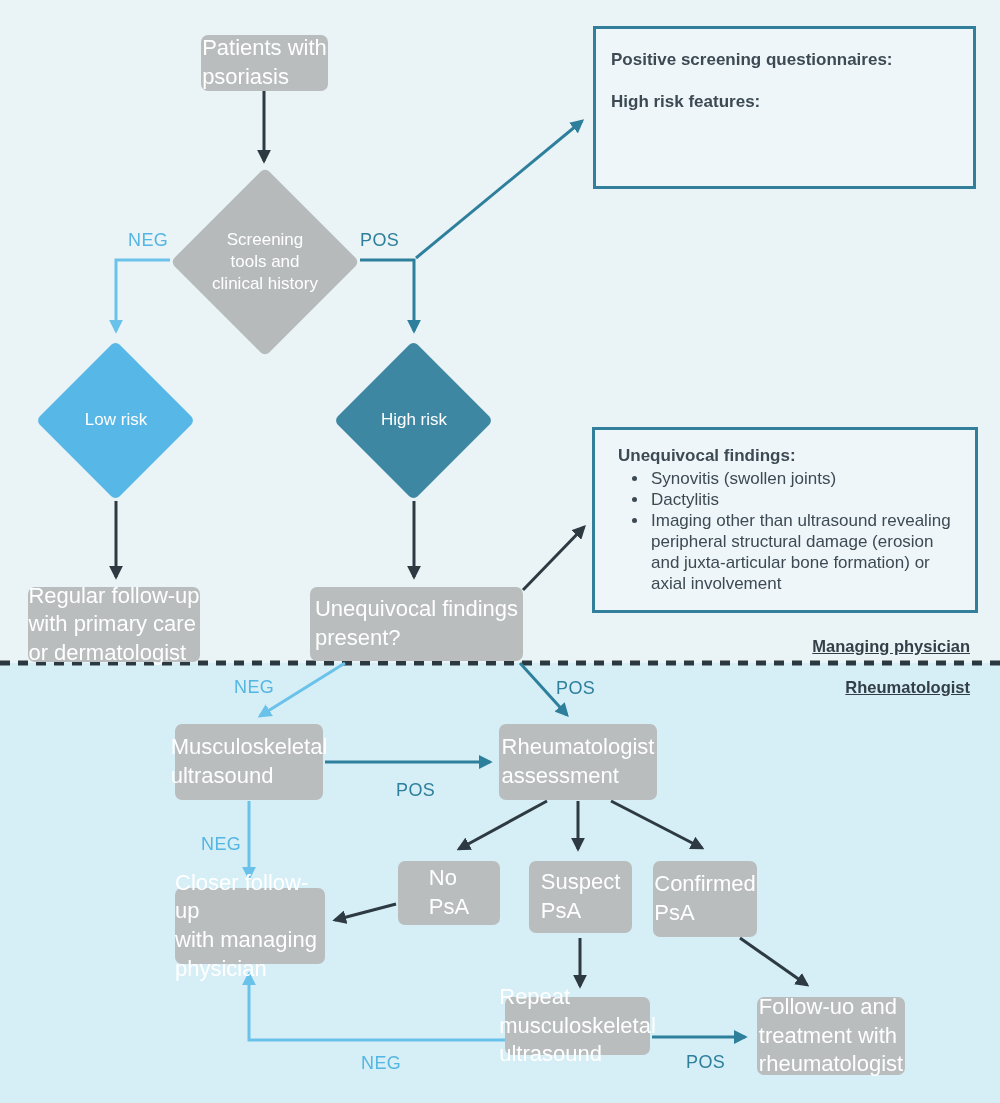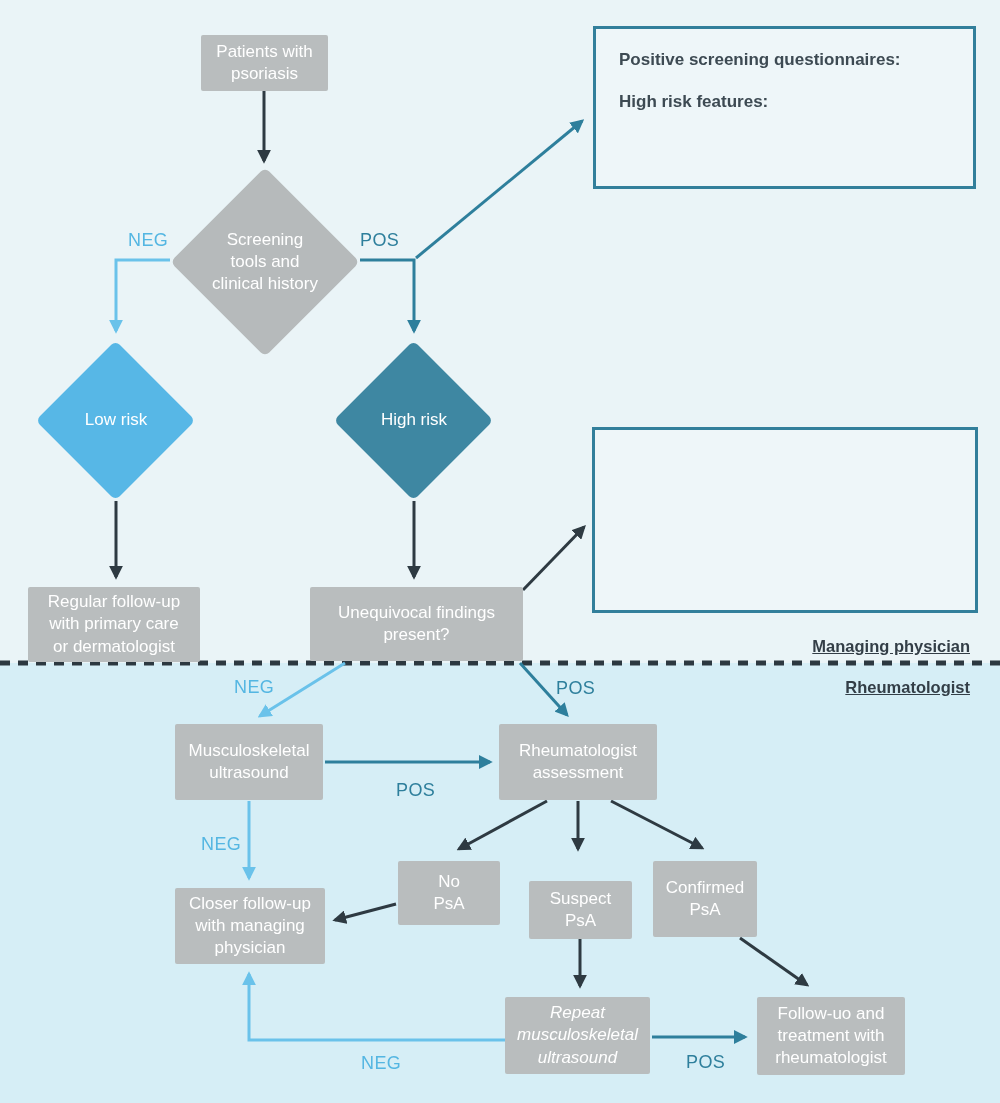--- a/index.html
+++ b/index.html
@@ -12,23 +12,23 @@
   .bg { position: absolute; left: 0; width: 1000px; }
   .bg-top { top: 0; height: 663px; background: #eaf4f7; }
   .bg-bottom { top: 663px; height: 440px; background: #d6eef6; }
 
   svg.connectors { position: absolute; left: 0; top: 0; z-index: 1; }
 
   .node {
     position: absolute; z-index: 2;
     background: #b9bdbe; color: #ffffff;
     display: flex; align-items: center; justify-content: center;
-    text-align: center; white-space: pre-line;
-    font-size: 17px; line-height: 1.3;
-    border-radius: 2px;
+    white-space: pre-line;
+    font-size: 22px; line-height: 1.3;
+    border-radius: 7px;
   }
   .diamond-shape {
     position: absolute; z-index: 2;
     transform: rotate(45deg);
     border-radius: 6px;
   }
   .diamond-label {
     position: absolute; z-index: 3;
     display: flex; align-items: center; justify-content: center;
     text-align: center; white-space: pre-line;
@@ -43,21 +43,21 @@
 
   .info-box {
     position: absolute; z-index: 2;
     border: 3px solid #327f9b;
     background: #eef6f9;
     color: #3d4a53;
     font-size: 17px; line-height: 1.24;
     box-sizing: border-box;
   }
   .info-box .hd { font-weight: bold; }
-  .info-box-1 { left: 593px; top: 26px; width: 383px; height: 163px; padding: 20px 16px 0 23px; }
+  .info-box-1 { left: 593px; top: 26px; width: 383px; height: 163px; padding: 20px 16px 0 15px; }
   .info-box-1 .gap { height: 21px; }
   .info-box-2 { left: 592px; top: 427px; width: 386px; height: 186px; padding: 15px 14px 0 23px; }
   .info-box-2 ul { margin: 2px 0 0 0; padding-left: 31px; }
   .info-box-2 li { padding-left: 2px; margin: 0; }
 
   .section-label {
     position: absolute; z-index: 3;
     right: 30px; text-align: right;
     font-weight: bold; font-size: 16.5px; color: #333e47; text-decoration: underline;
   }
@@ -130,27 +130,27 @@
 <div class="node" style="left:499px; top:724px; width:158px; height:76px;">Rheumatologist
 assessment</div>
 
 <div class="node" style="left:175px; top:888px; width:150px; height:76px;">Closer follow-up
 with managing
 physician</div>
 
 <div class="node" style="left:398px; top:861px; width:102px; height:64px;">No
 PsA</div>
 
-<div class="node" style="left:529px; top:861px; width:103px; height:58px;margin-top:20px;">Suspect
+<div class="node" style="left:529px; top:861px; width:103px; height:72px;">Suspect
 PsA</div>
 
 <div class="node" style="left:653px; top:861px; width:104px; height:76px;">Confirmed
 PsA</div>
 
-<div class="node" style="left:505px; top:997px; width:145px; height:77px;font-style:italic;">Repeat
+<div class="node" style="left:505px; top:997px; width:145px; height:58px;">Repeat
 musculoskeletal
 ultrasound</div>
 
 <div class="node" style="left:757px; top:997px; width:148px; height:78px;">Follow-uo and
 treatment with
 rheumatologist</div>
 
 <div class="diamond-shape" style="left:198px; top:195px; width:134px; height:134px; background:#b6babb;"></div>
 <div class="diamond-label" style="left:190px; top:195px; width:150px; height:134px;">Screening
 tools and
@@ -171,16 +171,22 @@
 <div class="edge-label neg" style="left:361px; top:1053px;">NEG</div>
 <div class="edge-label pos" style="left:686px; top:1052px;">POS</div>
 
 <div class="info-box info-box-1">
   <div class="hd">Positive screening questionnaires:</div>
   <div class="gap"></div>
   <div class="hd">High risk features:</div>
 </div>
 
 <div class="info-box info-box-2">
+  <div class="hd">Unequivocal findings:</div>
+  <ul>
+    <li>Synovitis (swollen joints)</li>
+    <li>Dactylitis</li>
+    <li>Imaging other than ultrasound revealing peripheral structural damage (erosion and juxta-articular bone formation) or axial involvement</li>
+  </ul>
 </div>
 
 <div class="section-label section-label-top">Managing physician</div>
 <div class="section-label section-label-bottom">Rheumatologist</div>
 
 </body></html>

